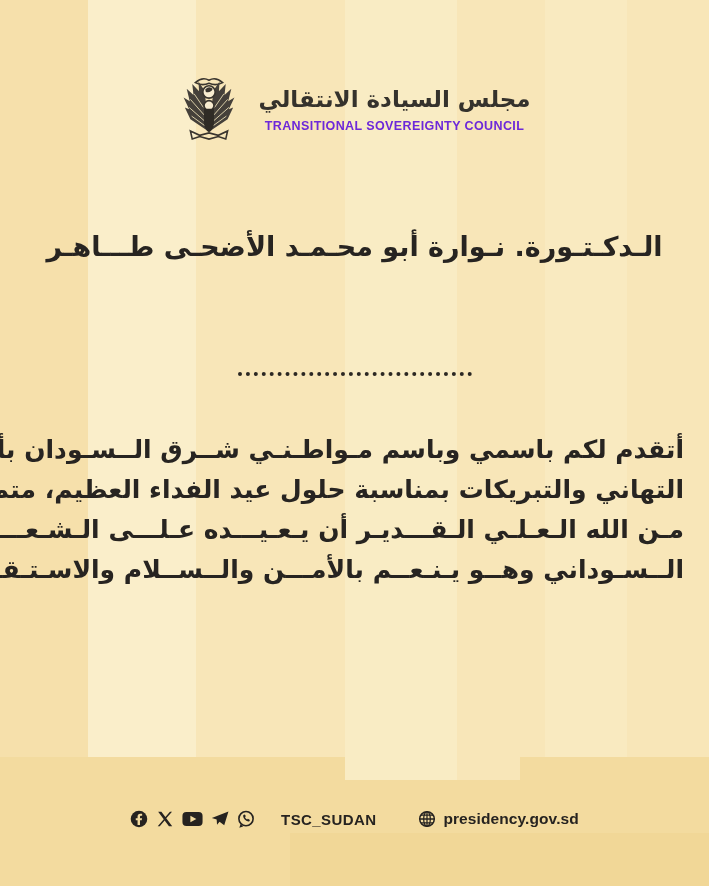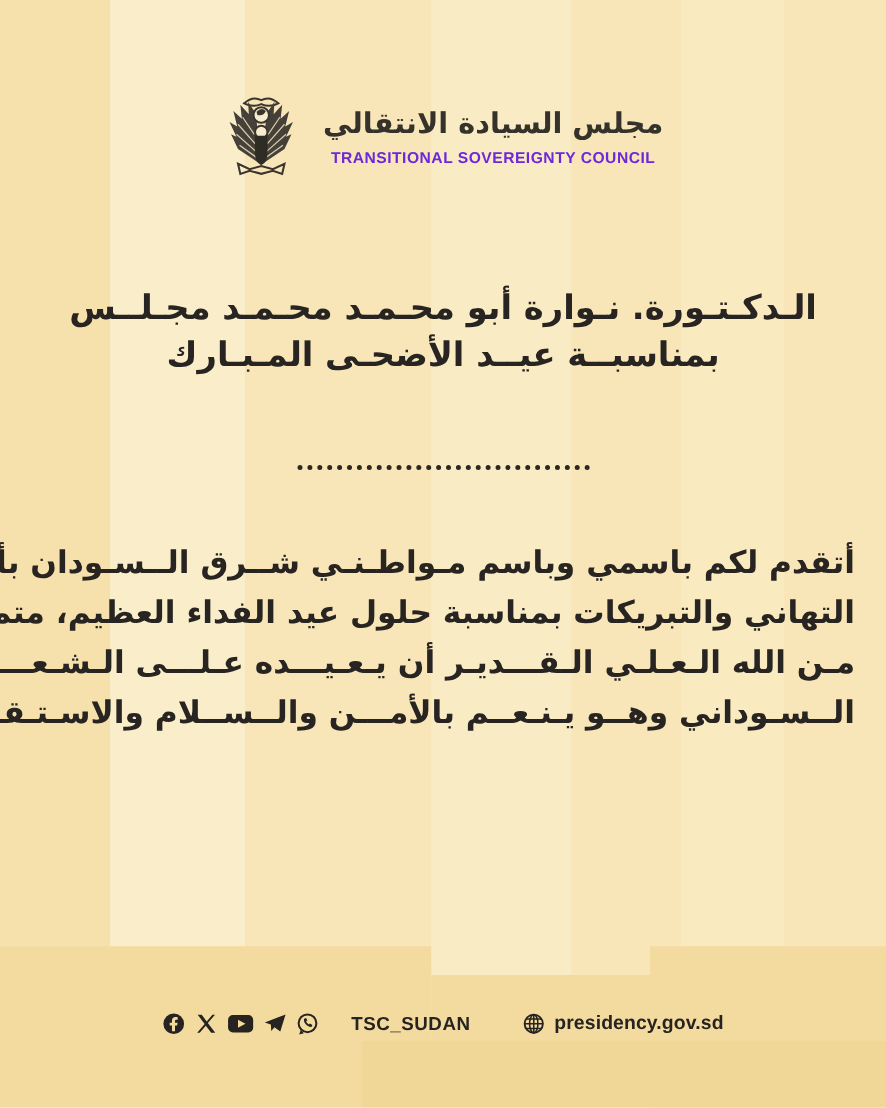--- a/index.html
+++ b/index.html
@@ -128,22 +128,21 @@
 
       <path d="M20 98 l15 7 l15 -4 l15 4 l15 -7 l-3 13 l-12 -4 l-15 4 l-15 -4 l-12 4 Z" fill="none" stroke="#3a352e" stroke-width="2.6"></path>
     </svg>
     <div class="org-names">
       <div class="org-ar" dir="rtl">مجلس السيادة الانتقالي</div>
       <div class="org-en">TRANSITIONAL SOVEREIGNTY COUNCIL</div>
     </div>
   </div>
 
   <div class="title-block" dir="rtl">
-    <div class="title-line">الـدكـتـورة. نـوارة أبو محـمـد محـمـد مجـلــس</div>
-    <div class="title-line">بمناسبــة عيــد الأضحـى المـبـارك</div>
+    <div class="title-line">الـدكـتـورة. نـوارة أبو محـمـد الأضحـى طـــاهـر</div>
   </div>
 
   <div class="dotted-divider"></div>
 
   <div class="body-block" dir="rtl">
     <div class="body-line">أتقدم لكم باسمي وباسم مـواطـنـي شــرق الــسـودان بأطيب</div>
     <div class="body-line">التهاني والتبريكات بمناسبة حلول عيد الفداء العظيم، متمنية</div>
     <div class="body-line">مـن الله الـعـلـي الـقـــديـر أن يـعـيـــده عـلـــى الـشـعـــب</div>
     <div class="body-line">الــسـوداني وهــو يـنـعــم بالأمـــن والــســلام والاسـتـقـــرار.</div>
   </div>

